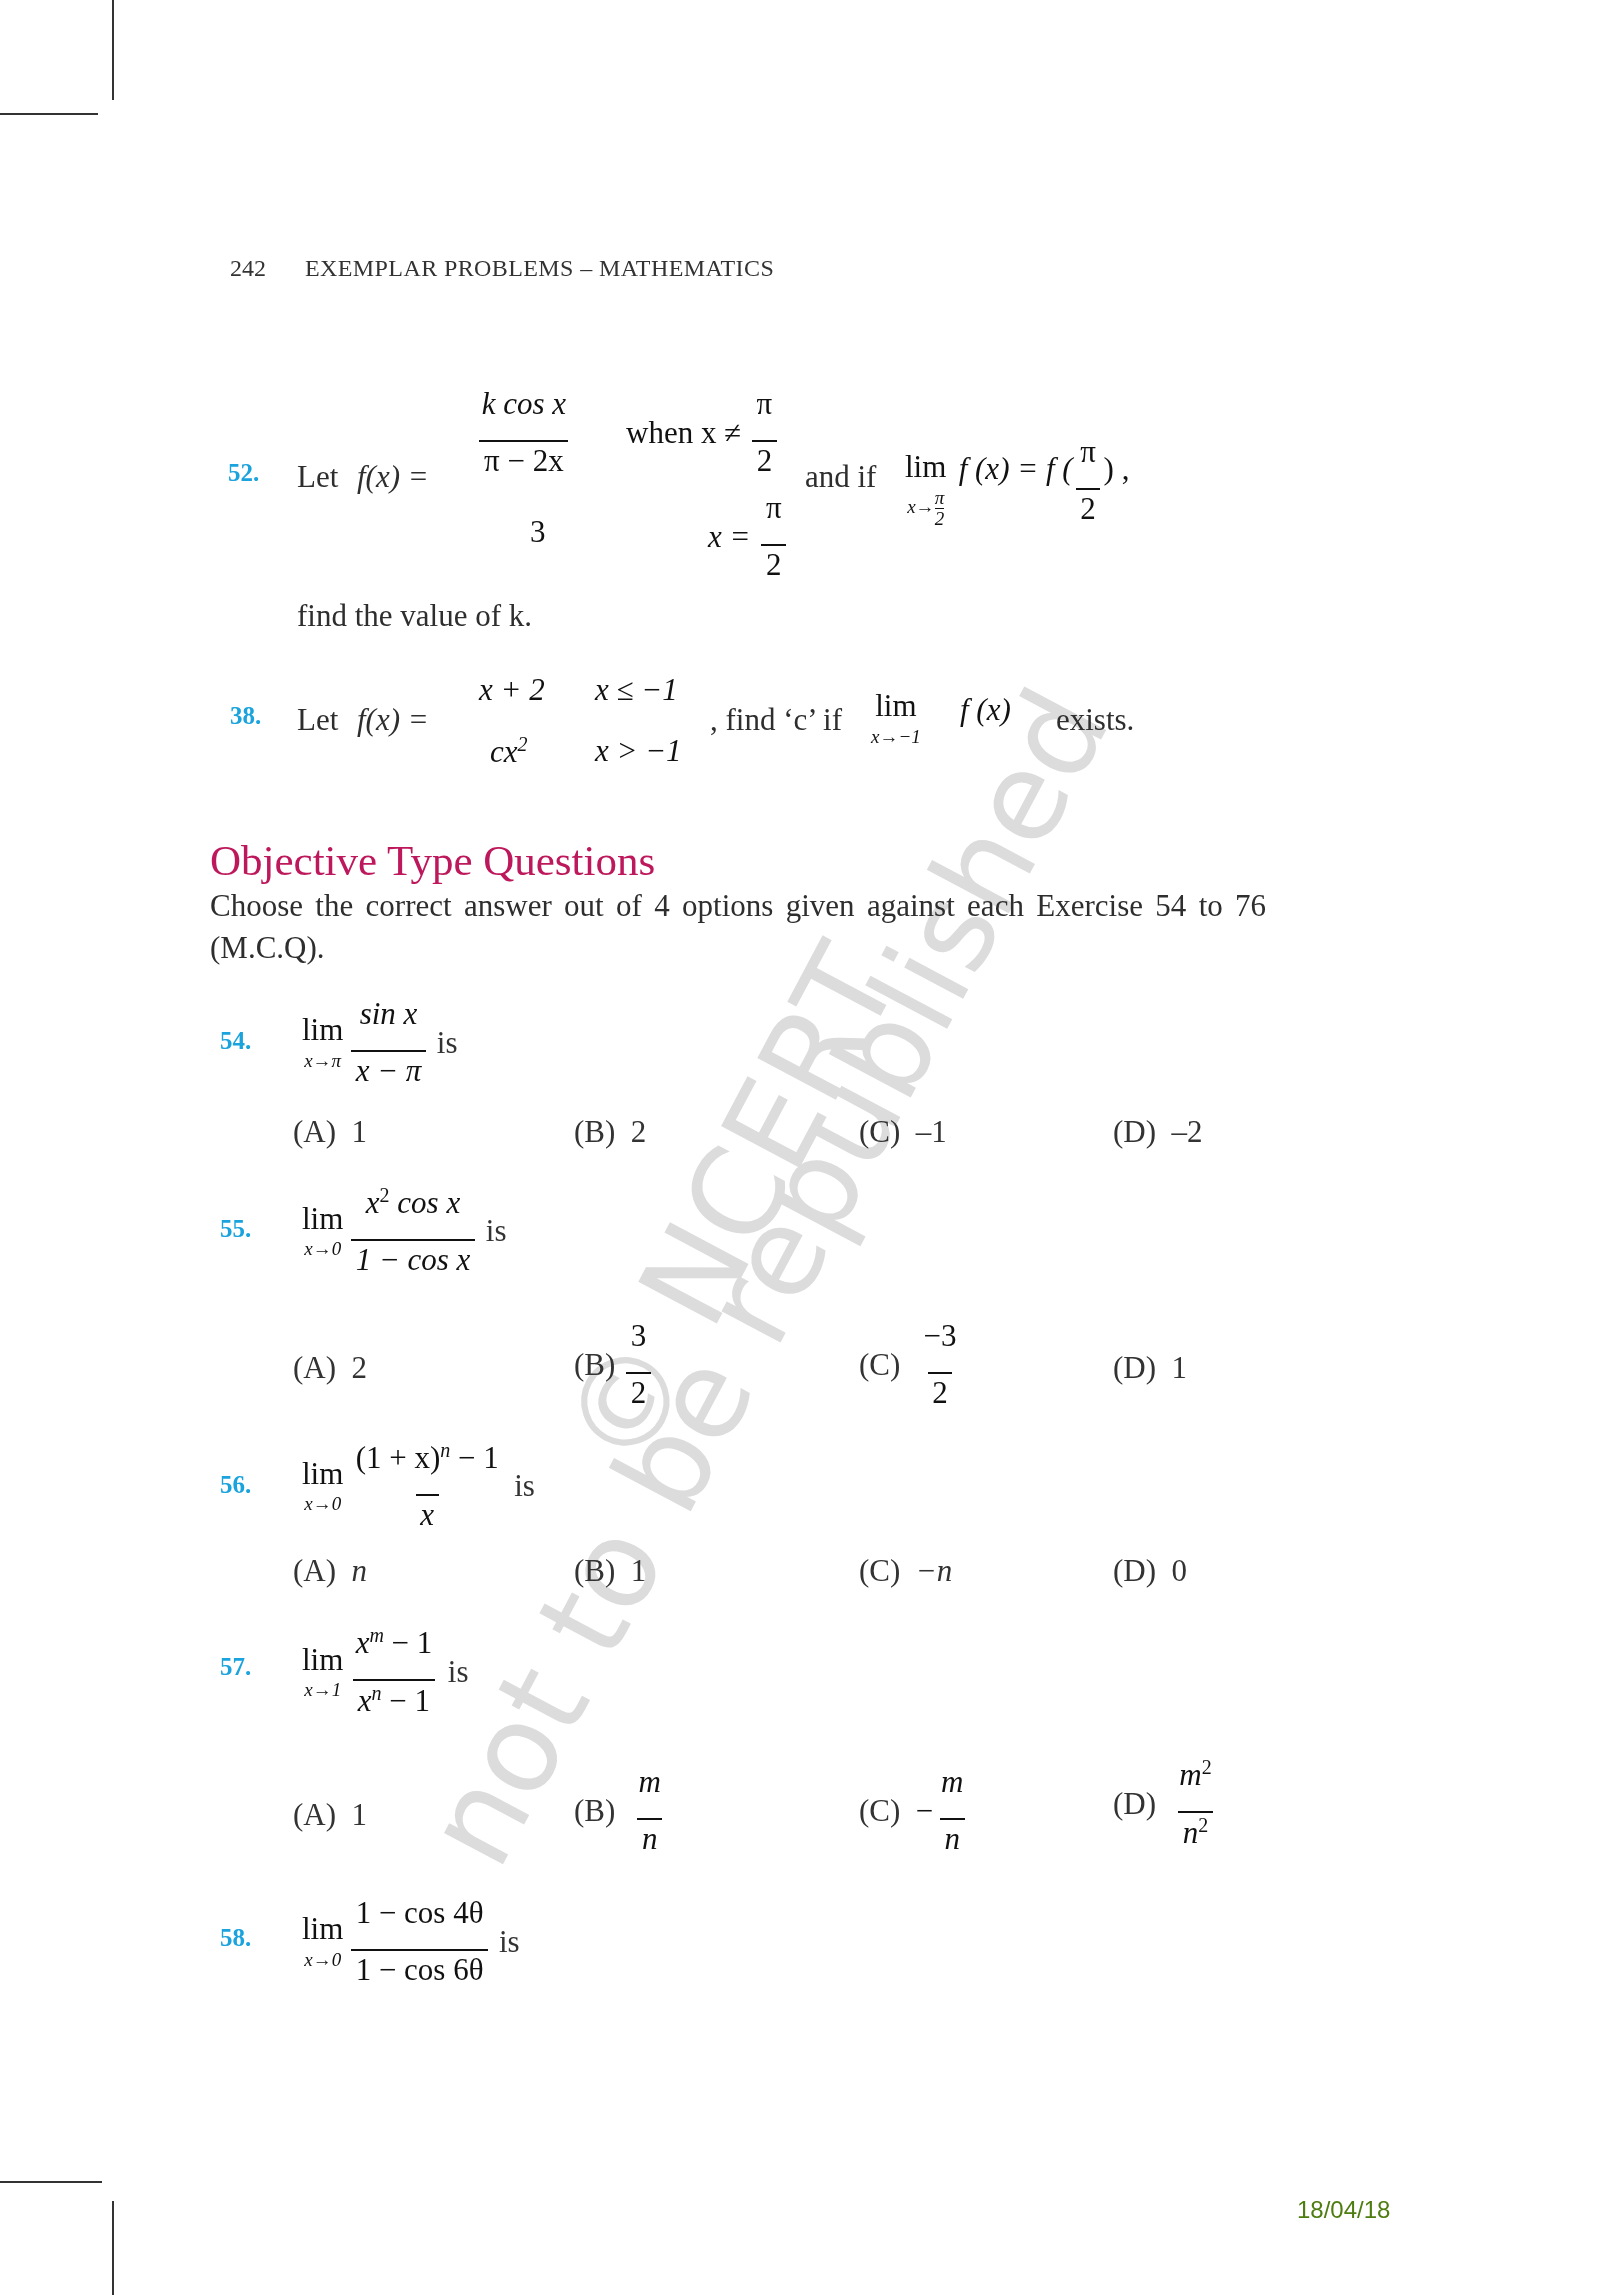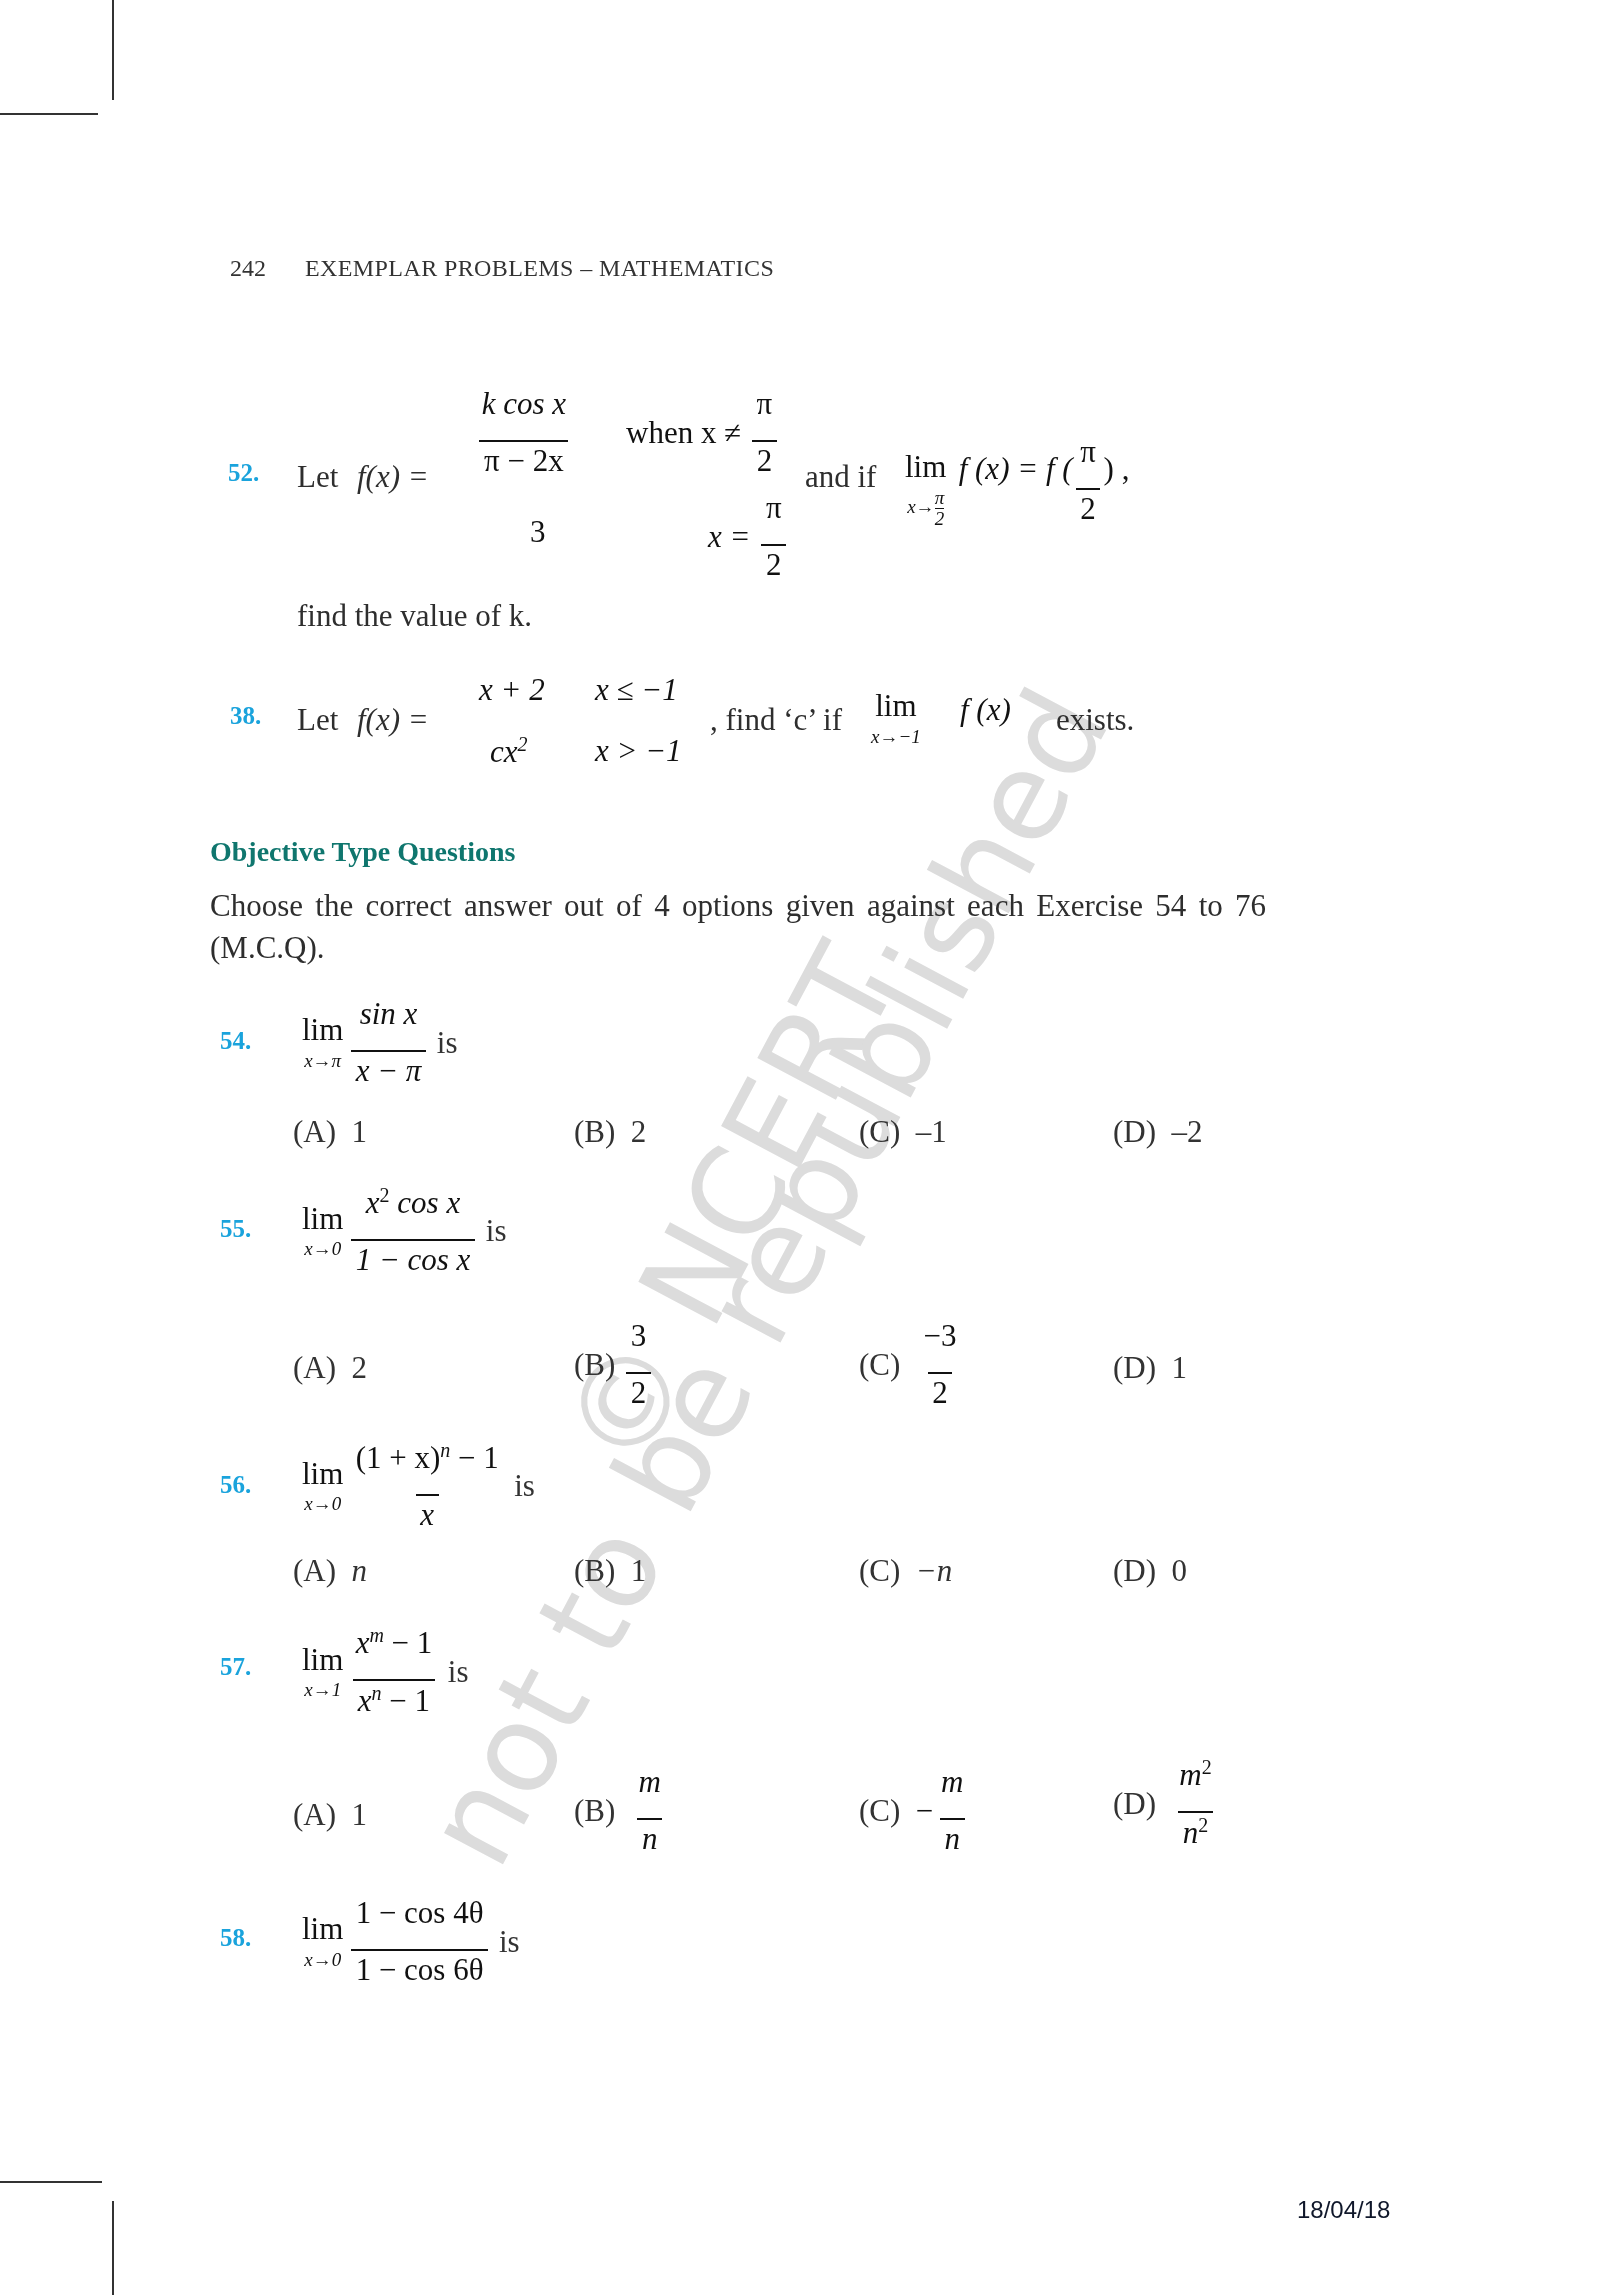--- a/index.html
+++ b/index.html
@@ -3,34 +3,34 @@
 <meta charset="utf-8">
 <style>
   html, body { margin:0; padding:0; background:#ffffff; }
   body { width:1607px; height:2295px; position:relative; overflow:hidden;
          font-family:"Liberation Serif","DejaVu Serif",serif; color:#2b2b2b; }
   .abs { position:absolute; white-space:nowrap; }
   .crop { position:absolute; background:#333; }
   .hdr { font-size:24px; color:#333; }
   .txt { font-size:31px; color:#2e2e2e; }
   .num { font-size:25px; font-weight:bold; color:#1aa3dc; }
-  .heading { font-size:28px; font-weight:bold; color:#0f766e; }
+  .heading { font-size:43px; font-weight:normal; color:#be185d; }
   .it { font-style:italic; }
   .math { font-size:31px; color:#111; }
   .frac { display:inline-flex; flex-direction:column; align-items:center; vertical-align:middle; margin:0 3.1px;gap:16px; }
   .frac .n { padding:0 4.6px 1.5px; }
   .frac .d { border-top:2.3px solid #111; padding:1.5px 4.6px 0; }
   .lim { display:inline-flex; flex-direction:column; align-items:center; vertical-align:middle; margin-right:4.6px; }
   .lim .l { font-size:31px; line-height:32px; }
   .lim .sub { font-size:19px; line-height:20px; margin-top:4.6px; }
   .small-frac { display:inline-flex; flex-direction:column; align-items:center; vertical-align:middle; font-size:19px; }
   .small-frac .d { border-top:1.5px solid #111; }
   sup { font-size:20px; }
   .opt { font-size:31px; color:#333; }
-  .date { font-family:"Liberation Sans","DejaVu Sans",sans-serif; font-size:24px; color:#0f172a; }
+  .date { font-family:"Liberation Sans","DejaVu Sans",sans-serif; font-size:24px; color:#4d7c0f; }
   .wm { position:absolute; font-family:"DejaVu Sans","Liberation Sans",sans-serif; color:#dcdcdc;
         transform-origin:left top; white-space:nowrap; pointer-events:none; }
 </style>
 </head>
 <body>
 
 <div class="crop" style="left:112px;top:0;width:2.3px;height:100px;"></div>
 <div class="crop" style="left:0;top:113px;width:98px;height:2.3px;"></div>
 <div class="crop" style="left:0;top:2181px;width:102px;height:2.3px;"></div>
 <div class="crop" style="left:112px;top:2201px;width:2.3px;height:94px;"></div>

